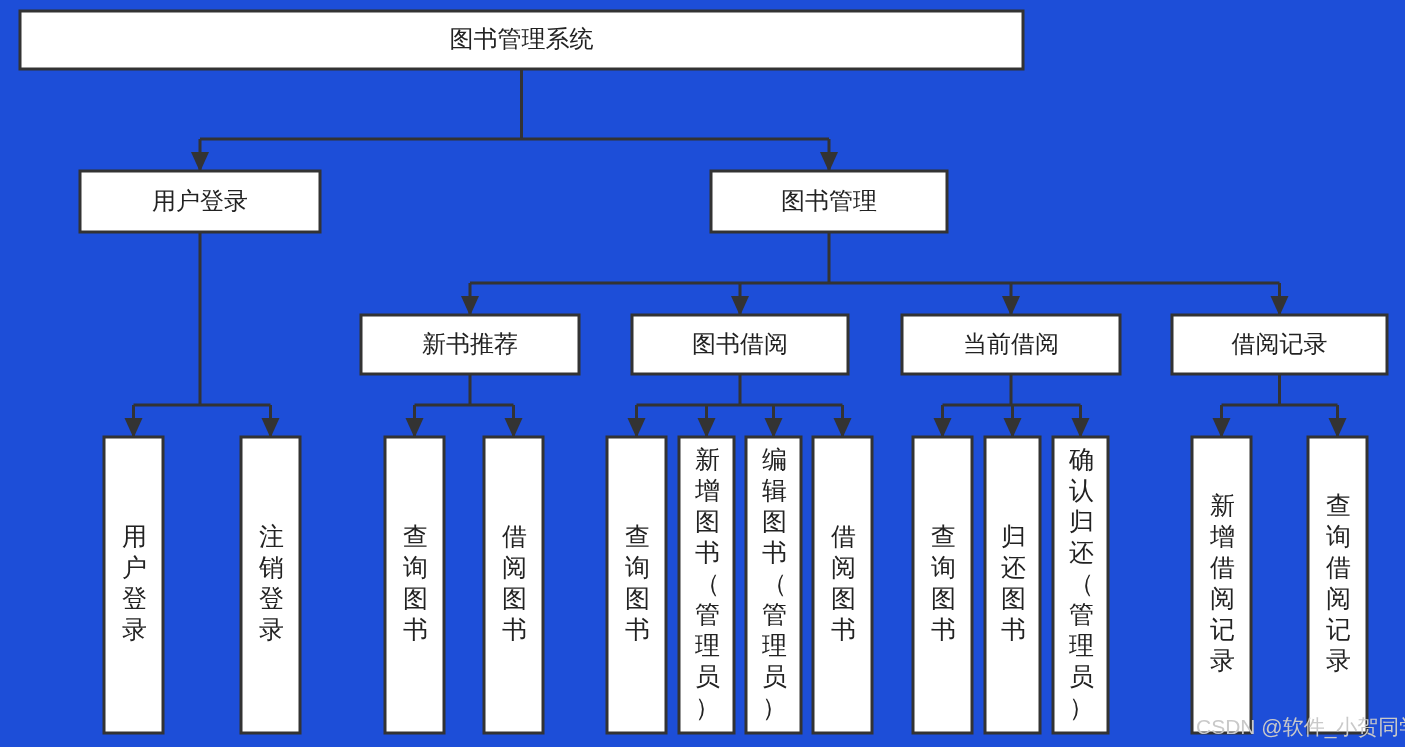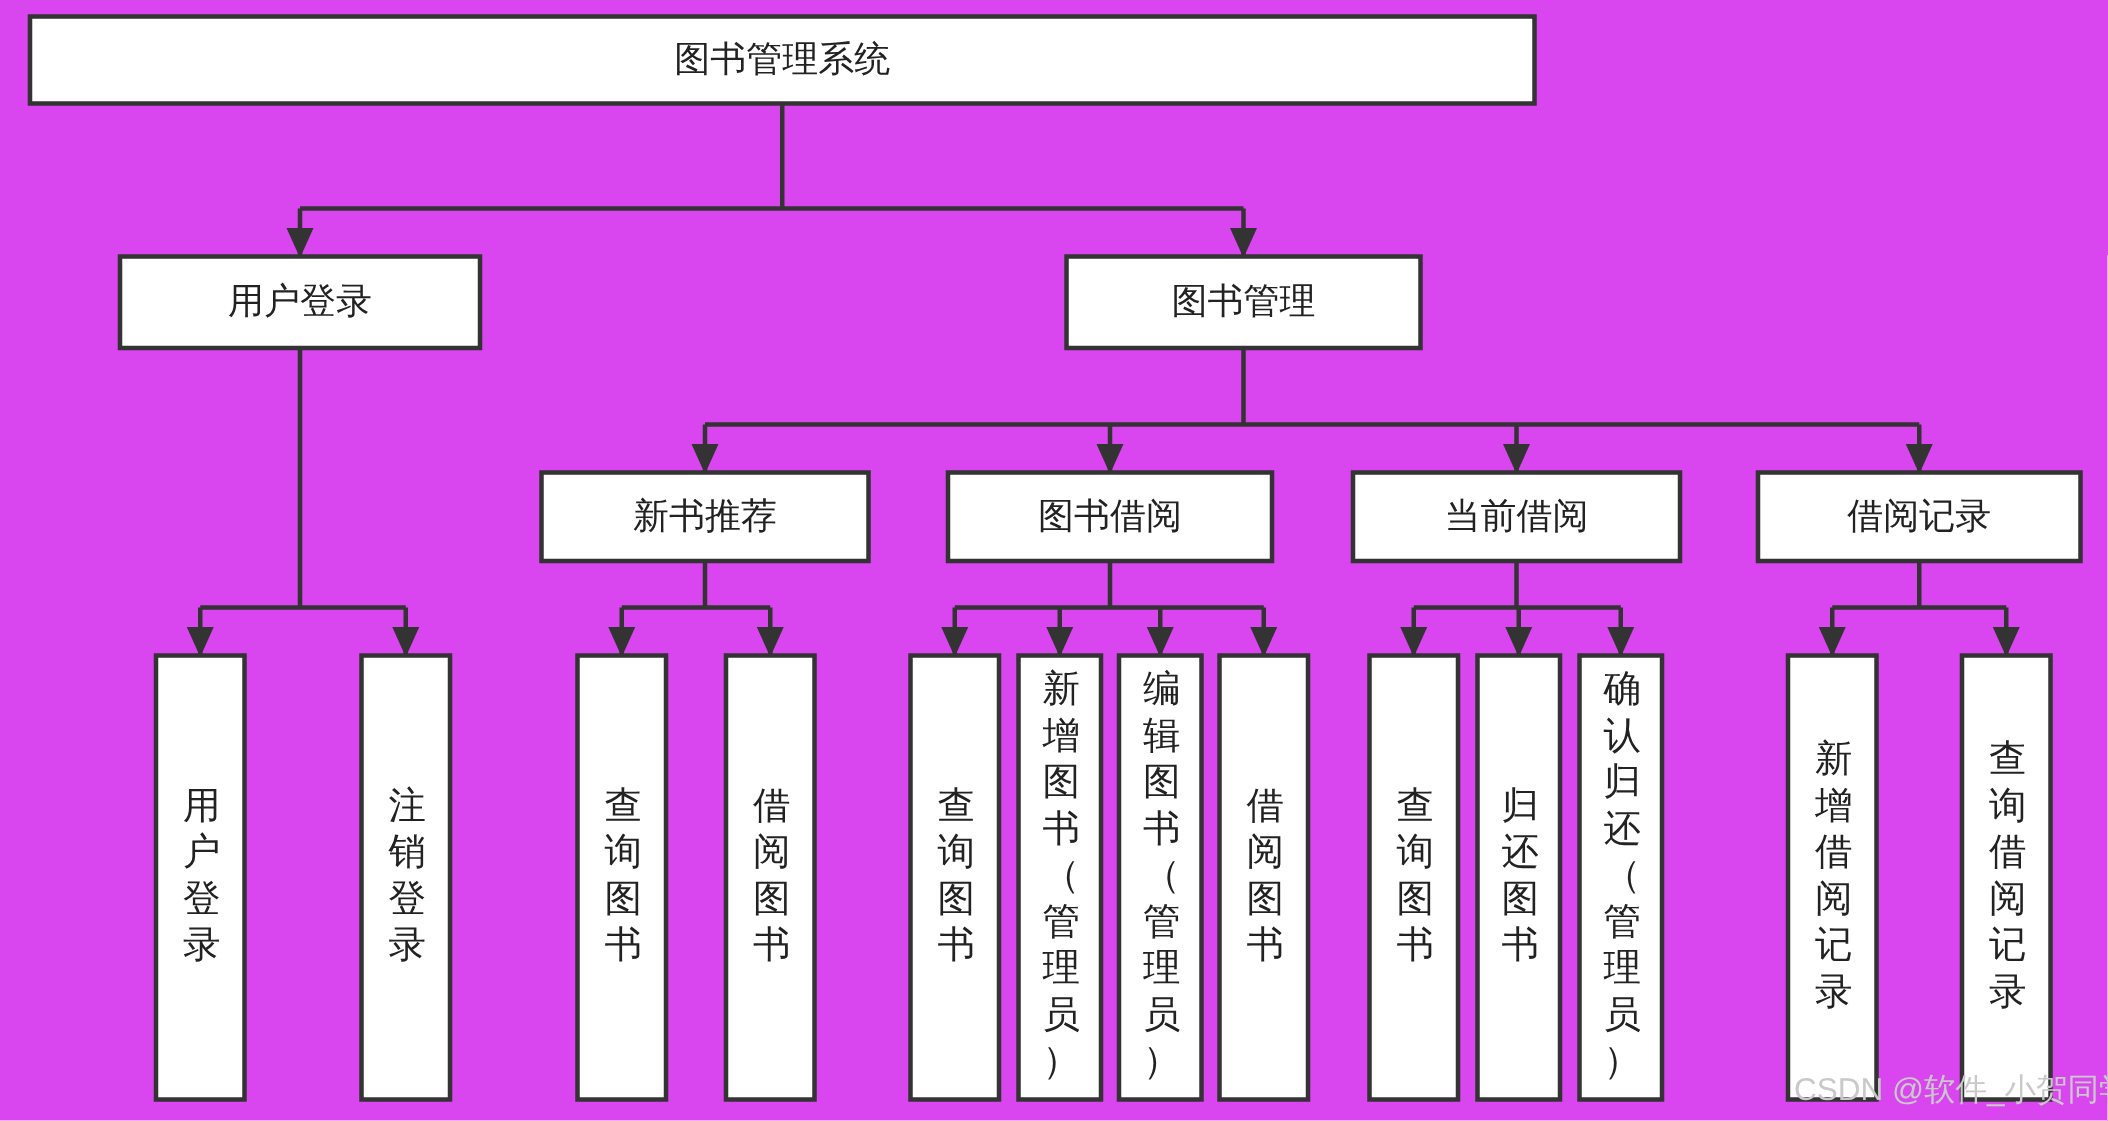--- a/index.html
+++ b/index.html
@@ -8,21 +8,21 @@
     padding: 0;
     background: #ffffff;
   }
   body {
     font-family: "Liberation Sans", "DejaVu Sans", sans-serif;
   }
   #diagram-root {
     position: relative;
     width: 1405px;
     height: 747px;
-    background: #d946ef;
+    background: #1d4ed8;
     overflow: hidden;
   }
   svg#tree-svg {
     position: absolute;
     top: 0;
     left: 0;
     width: 1405px;
     height: 747px;
     display: block;
   }

